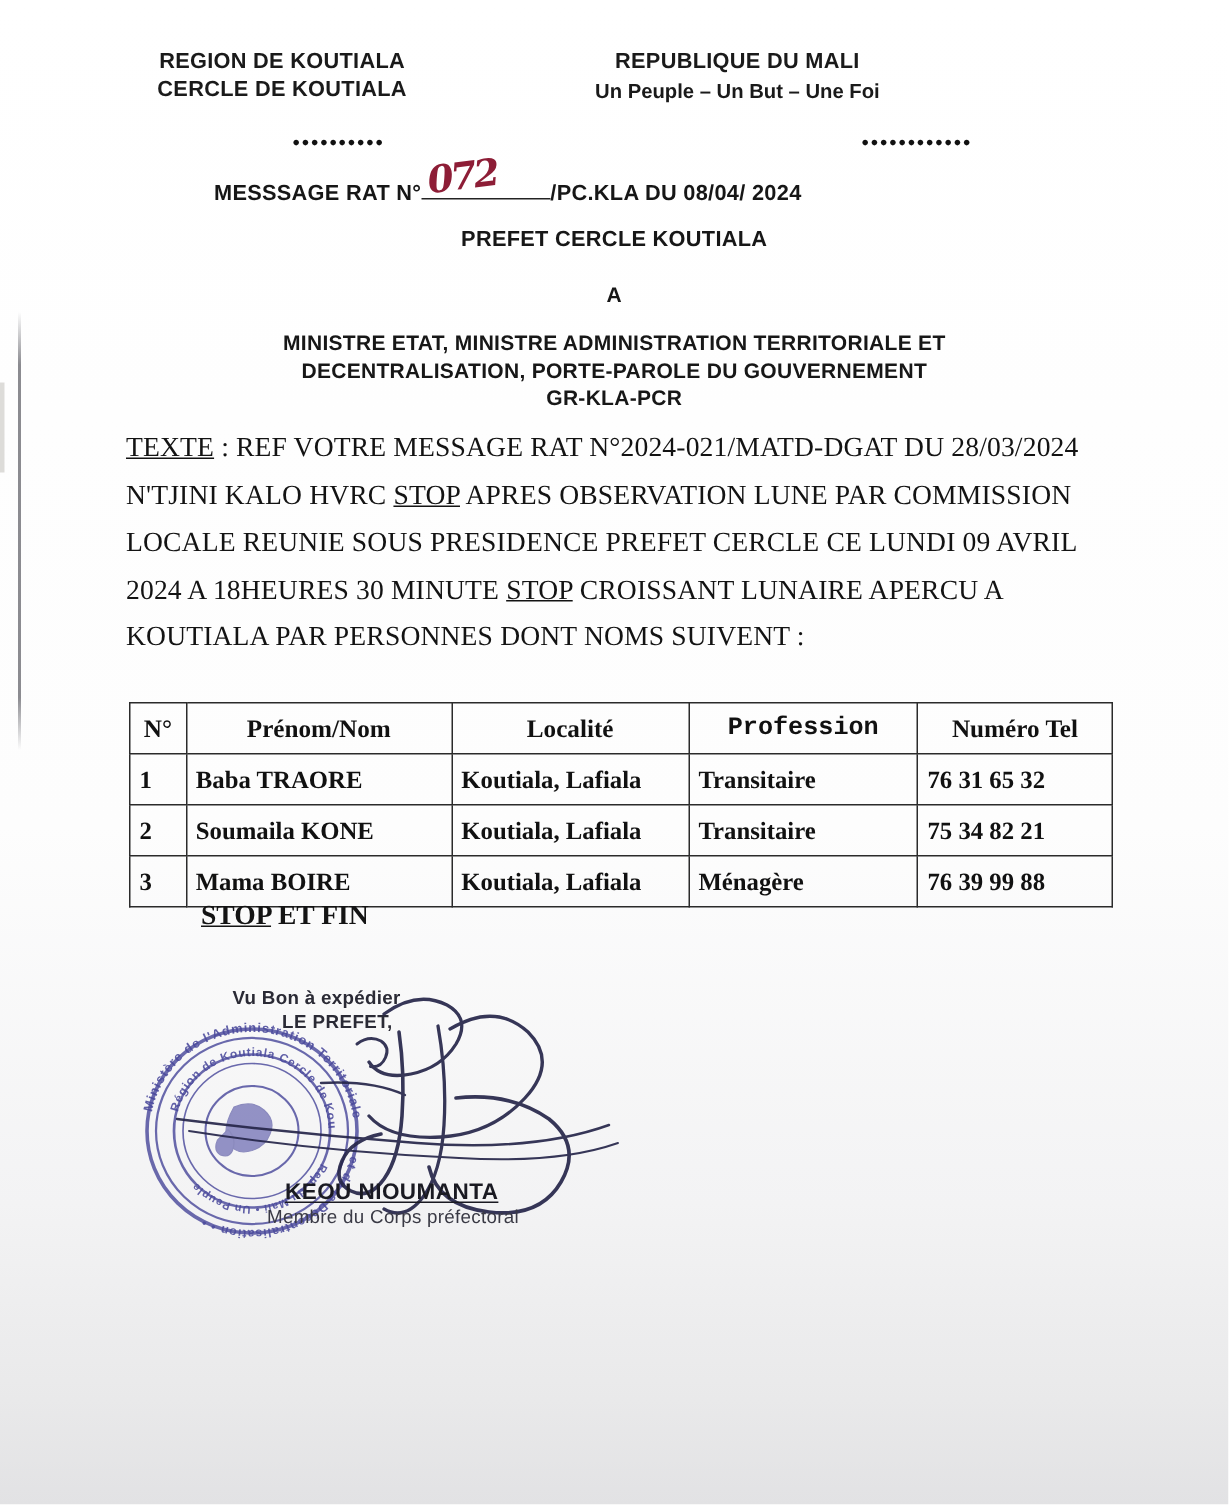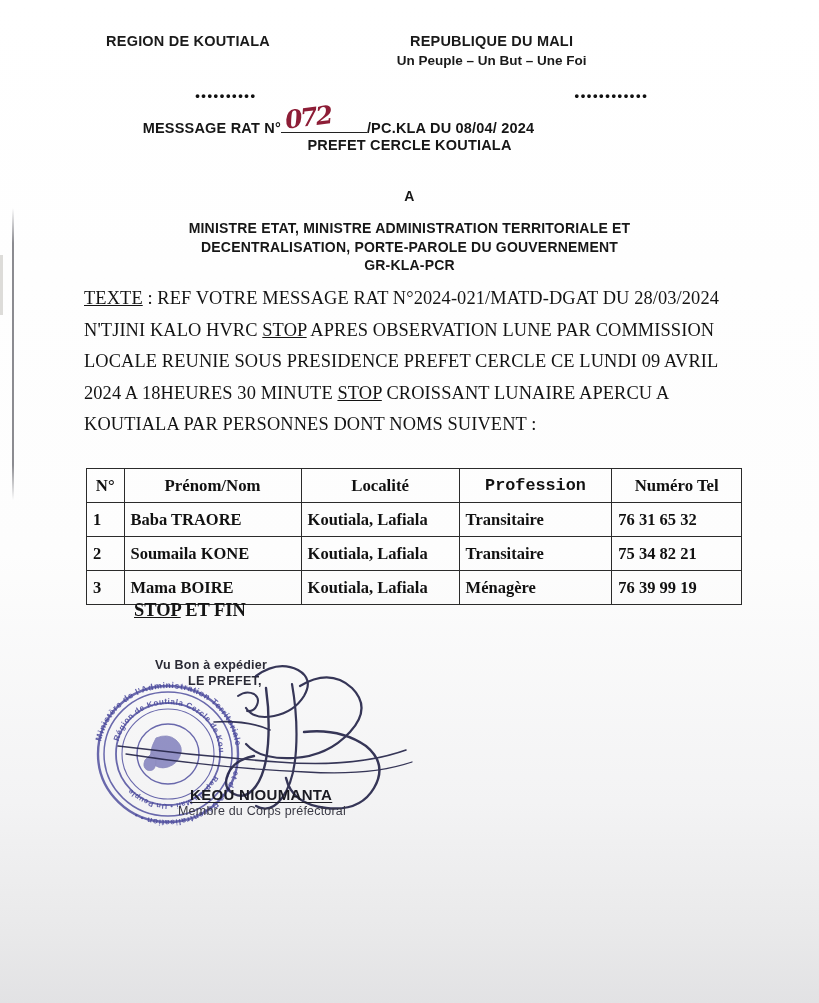--- a/index.html
+++ b/index.html
@@ -126,21 +126,21 @@
   .centerline {
     position: absolute;
     left: 0;
     width: 819px;
     text-align: center;
     font-size: 14.5px;
     font-weight: bold;
     color: #171717;
     letter-spacing: 0.2px;
   }
-  .t-prefet { top: 137px; }
+  .t-prefet { top: 152px; }
   .t-a { top: 188px; font-size: 14px; }
   .t-ministre {
     top: 219px;
     font-size: 14px;
     line-height: 18.5px;
   }
 
   
   .body-text {
     position: absolute;
@@ -256,20 +256,21 @@
 <body>
 
 <div class="page">
 
   <div class="scan-edge"></div>
   <div class="scan-edge-2"></div>
 
   <div class="hdr">
     <div class="hdr-left">
       <div class="hdr-line">REGION DE KOUTIALA</div>
+      <div class="hdr-line">CERCLE DE KOUTIALA</div>
     </div>
     <div class="hdr-right">
       <div class="hdr-line">REPUBLIQUE DU MALI</div>
       <div class="hdr-sub">Un Peuple – Un  But – Une Foi</div>
     </div>
   </div>
 
   <div class="dots-row">
     <div class="dots-left">
       <span class="dots">••••••••••</span>
@@ -334,21 +335,21 @@
           <td>Soumaila KONE</td>
           <td>Koutiala, Lafiala</td>
           <td>Transitaire</td>
           <td>75 34 82 21</td>
         </tr>
         <tr>
           <td class="num">3</td>
           <td>Mama BOIRE</td>
           <td>Koutiala, Lafiala</td>
           <td>Ménagère</td>
-          <td>76 39 99 19</td>
+          <td>76 39 99 88</td>
         </tr>
       </tbody>
     </table>
   </div>
 
   <div class="stopfin">
     <span class="u">STOP</span>
     <span>ET FIN</span>
   </div>
 

